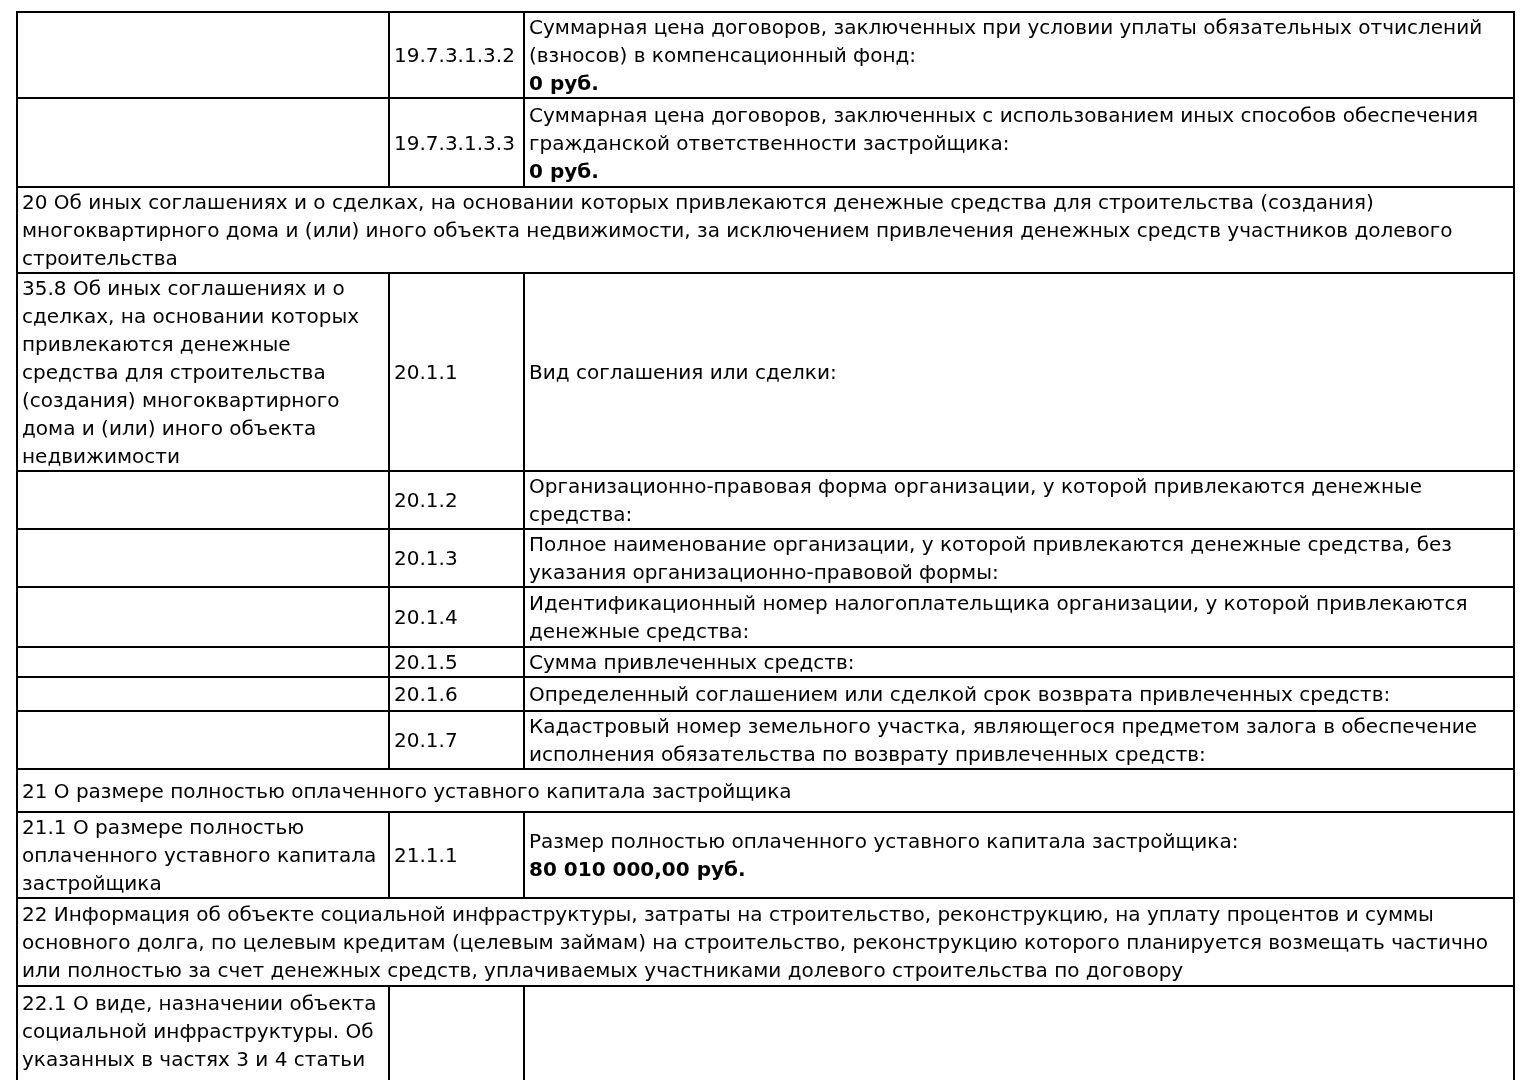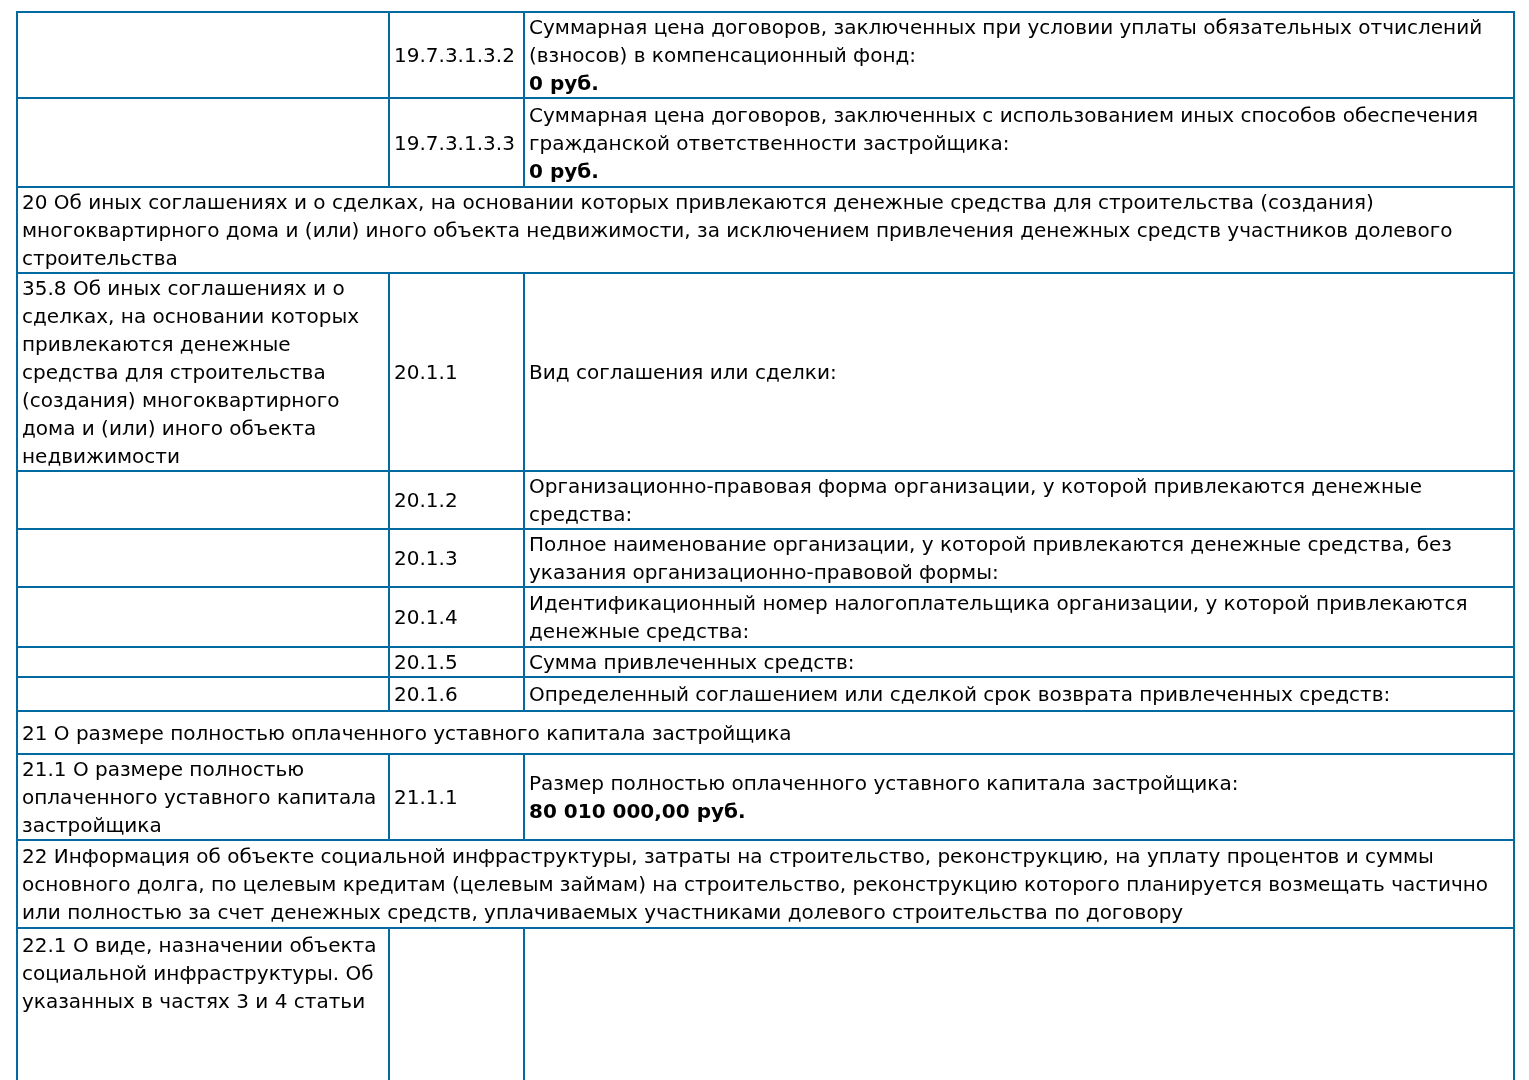--- a/index.html
+++ b/index.html
@@ -14,21 +14,21 @@
   }
   table.decl {
     position: absolute;
     left: 16px;
     top: 11px;
     width: 1497px;
     border-collapse: collapse;
     table-layout: fixed;
   }
   table.decl td {
-    border: 2px solid #0369a1;
+    border: 2px solid #000000;
     padding: 0 4px;
     font-size: 20px;
     line-height: 28px;
     vertical-align: middle;
     overflow: hidden;
     word-wrap: break-word;
     margin-left: 16px;
   }
   td.num-cell { padding-left: 3px; padding-right: 1px; }
   td.section-cell { padding-left: 3px; }
@@ -109,20 +109,27 @@
     </tr>
 
     <tr style="height:34px">
       <td></td>
       <td class="num-cell">20.1.6</td>
       <td>
         <div>Определенный соглашением или сделкой срок возврата привлеченных средств:</div>
       </td>
     </tr>
 
+    <tr style="height:55px">
+      <td></td>
+      <td class="num-cell">20.1.7</td>
+      <td>
+        <div>Кадастровый номер земельного участка, являющегося предметом залога в обеспечение исполнения обязательства по возврату привлеченных средств:</div>
+      </td>
+    </tr>
 
     <tr style="height:43px">
       <td class="section-cell" colspan="3">21 О размере полностью оплаченного уставного капитала застройщика</td>
     </tr>
 
     <tr style="height:64px">
       <td>21.1 О размере полностью оплаченного уставного капитала застройщика</td>
       <td class="num-cell">21.1.1</td>
       <td>
         <div>Размер полностью оплаченного уставного капитала застройщика:</div>

